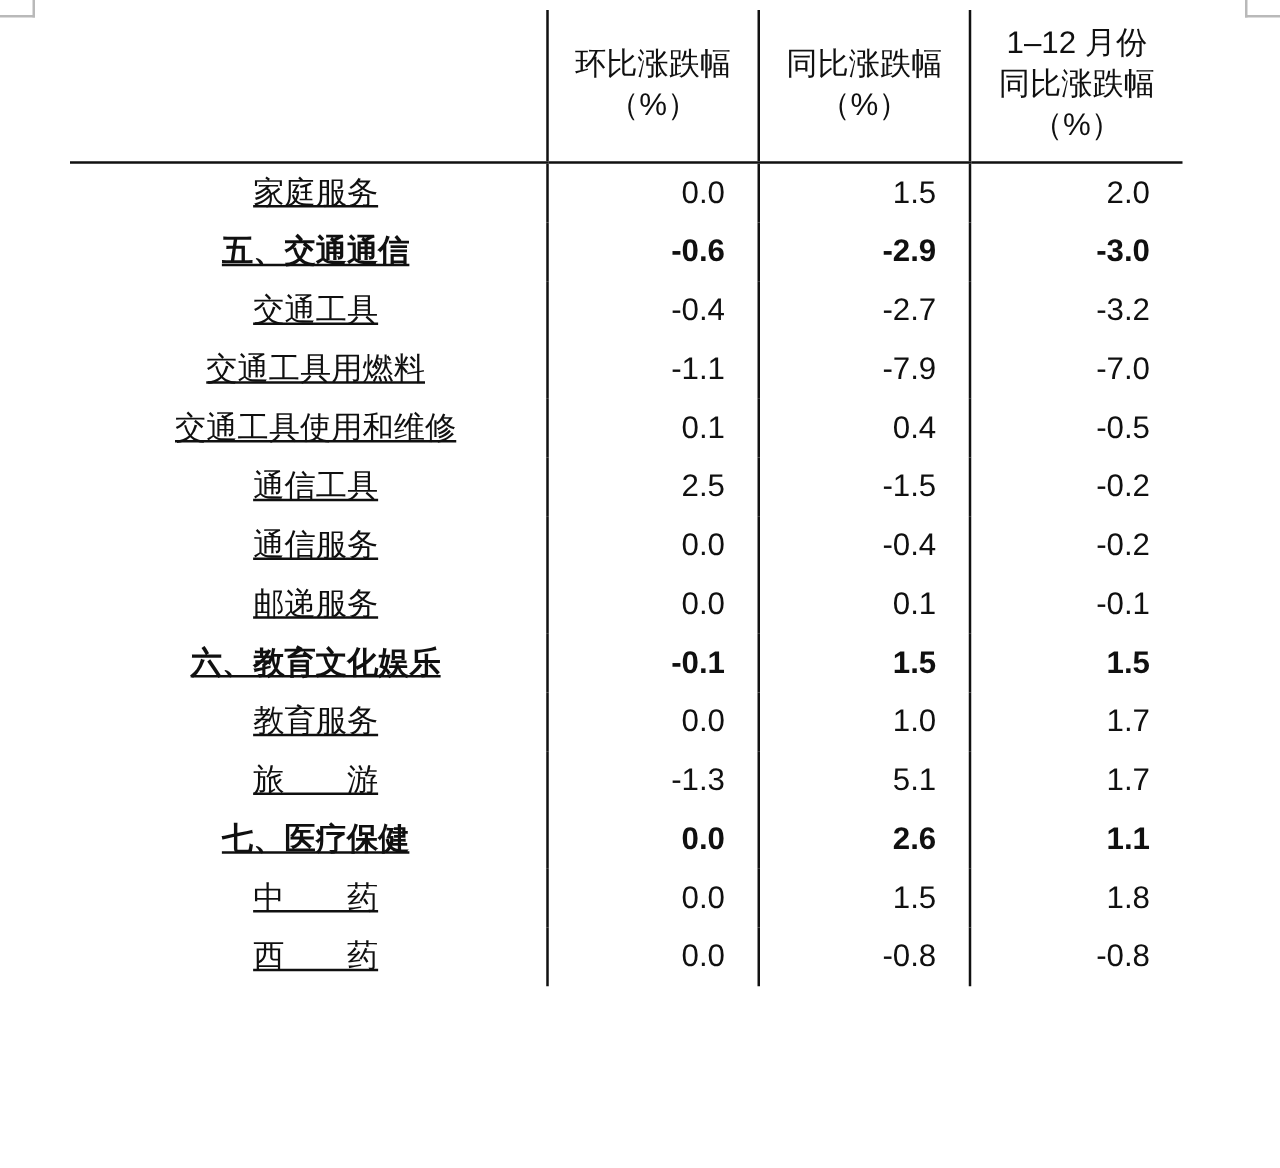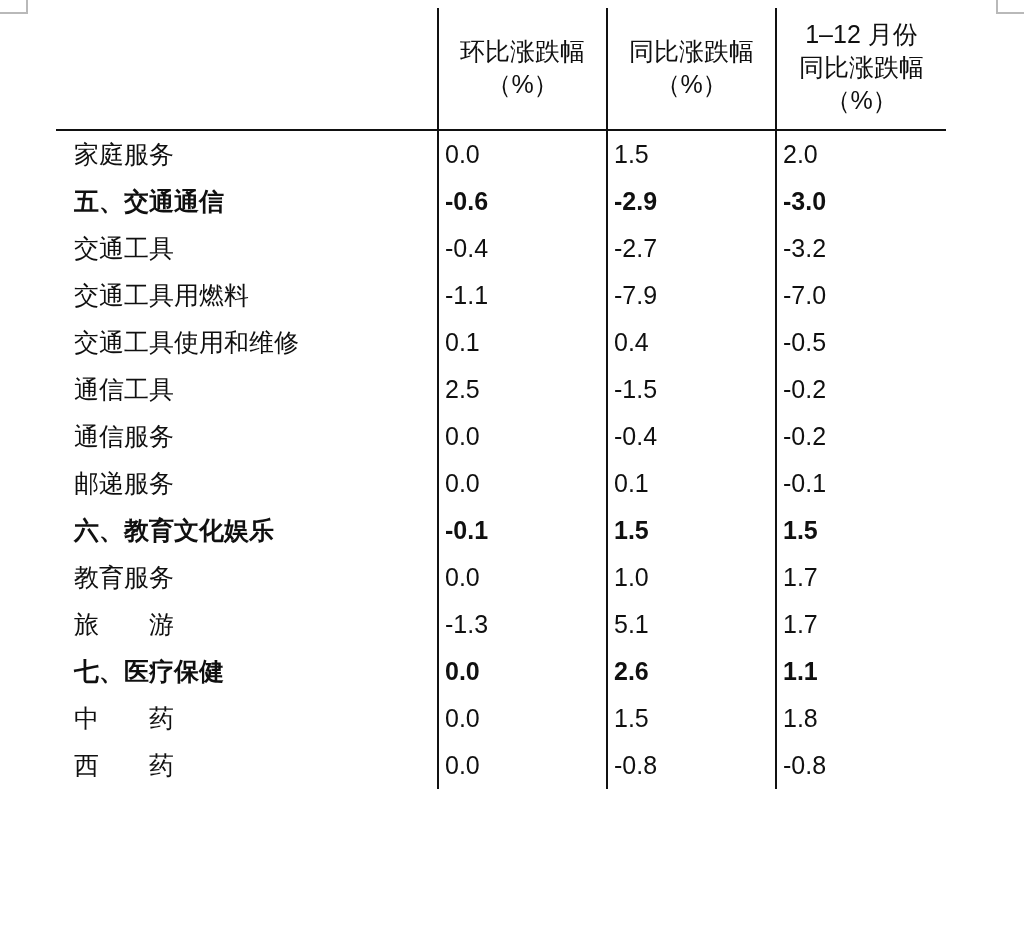--- a/index.html
+++ b/index.html
@@ -57,25 +57,27 @@
 
   tbody td {
     font-size: 25px;
     line-height: 1.0;
     padding: 11px 6px 11px 6px;
     vertical-align: middle;
   }
   tbody tr.last td { border-bottom: 3px solid #111; }
 
   td.name {
-    text-align: left;
+    text-align: center;
     padding-left: 18px;
     white-space: nowrap;
+    text-decoration: underline;
   }
   td.num {
+    text-align: right;
     padding-right: 26px;
     font-variant-numeric: tabular-nums;
   }
   .bold { font-weight: bold; }
   .indent1 { padding-left: 78px; }
   .indent0 { padding-left: 20px; }
 </style>
 </head>
 <body>
 

